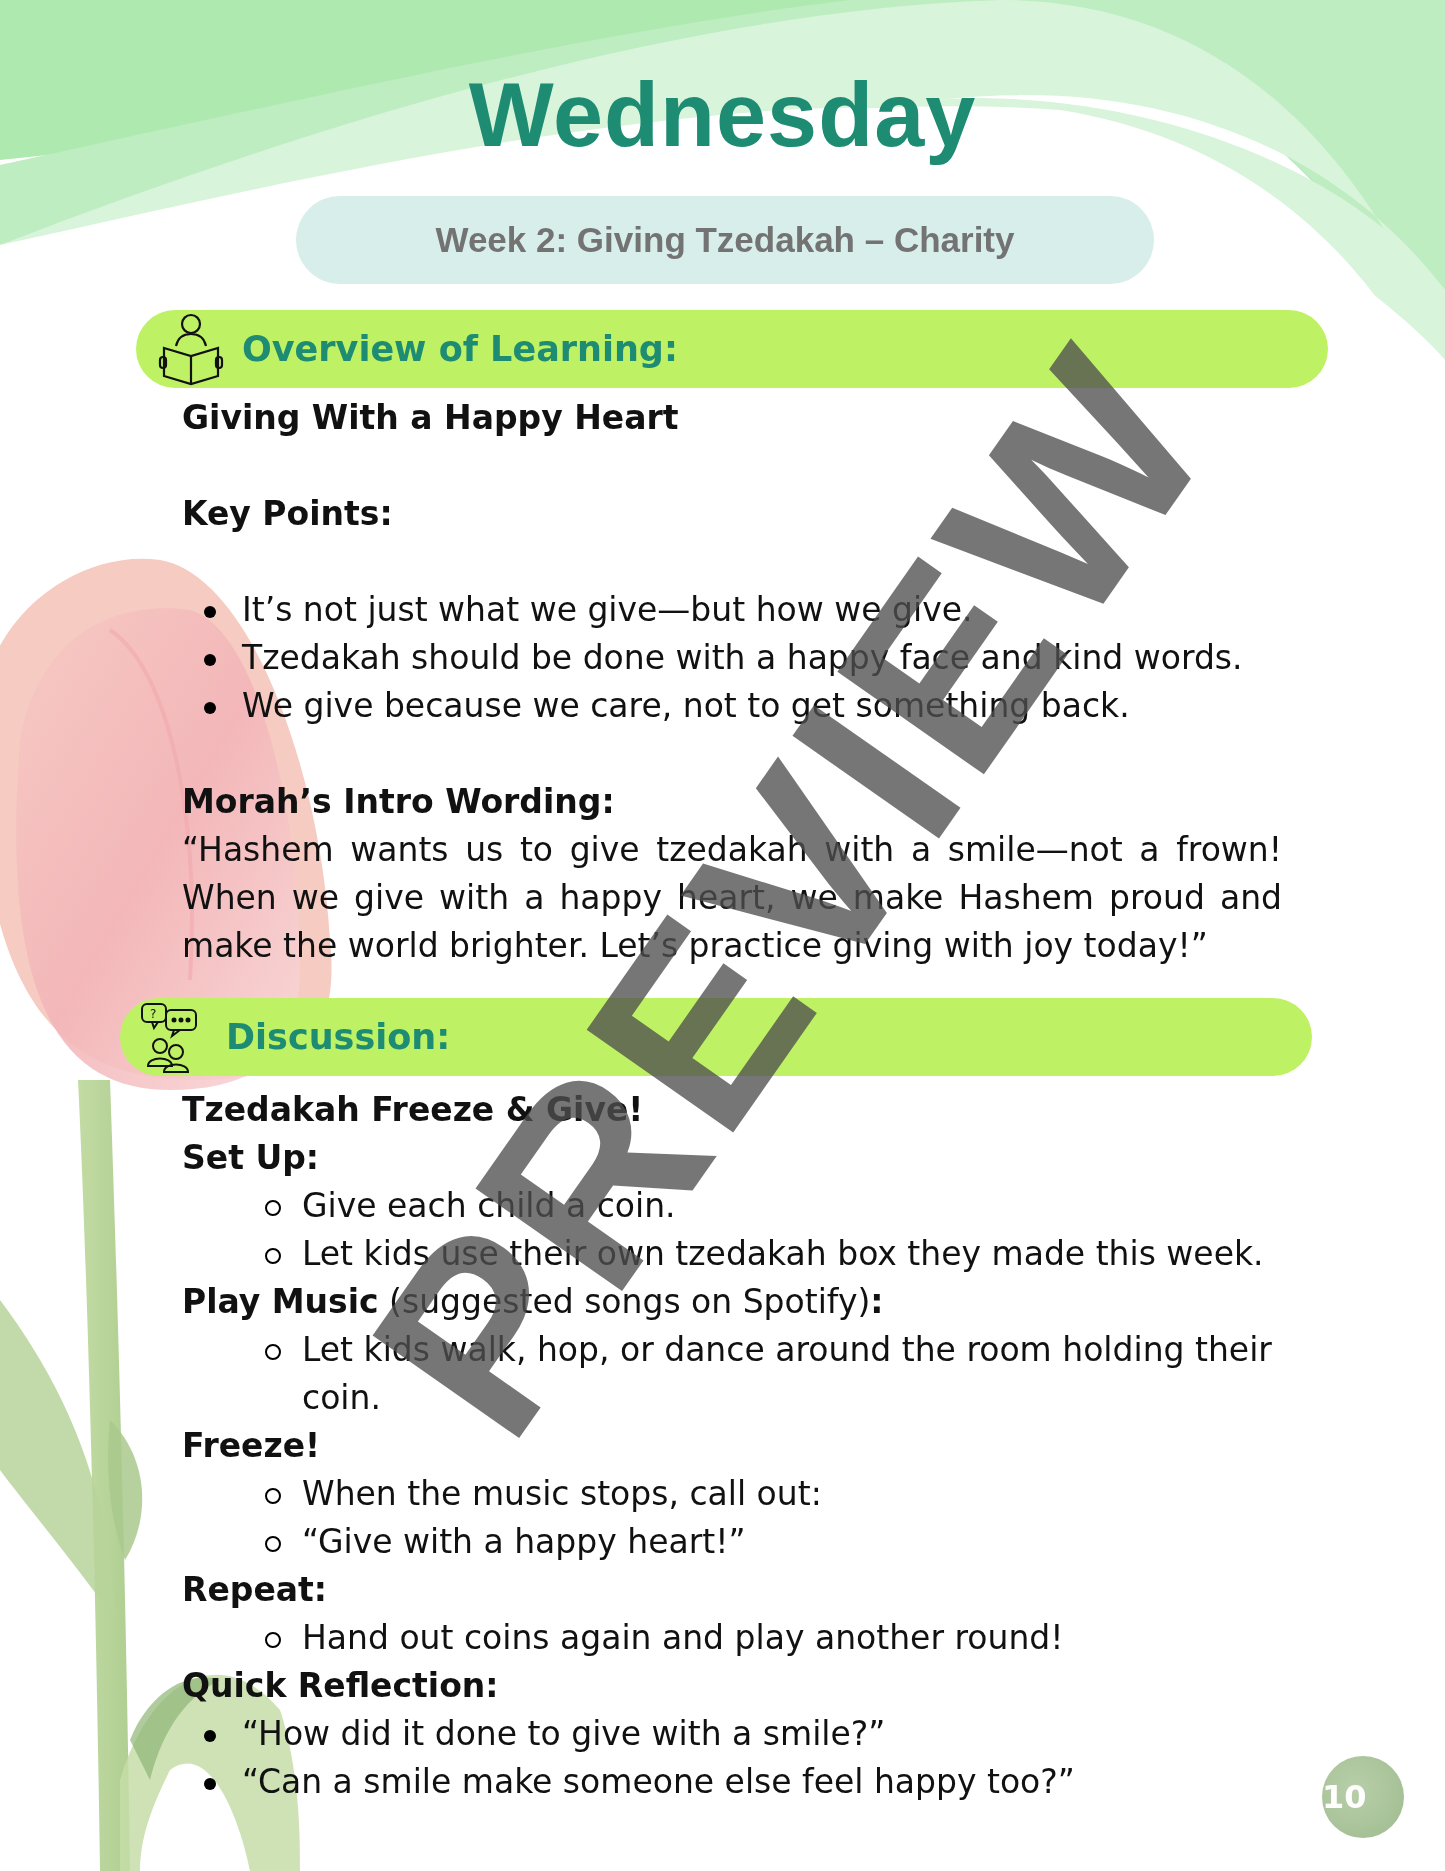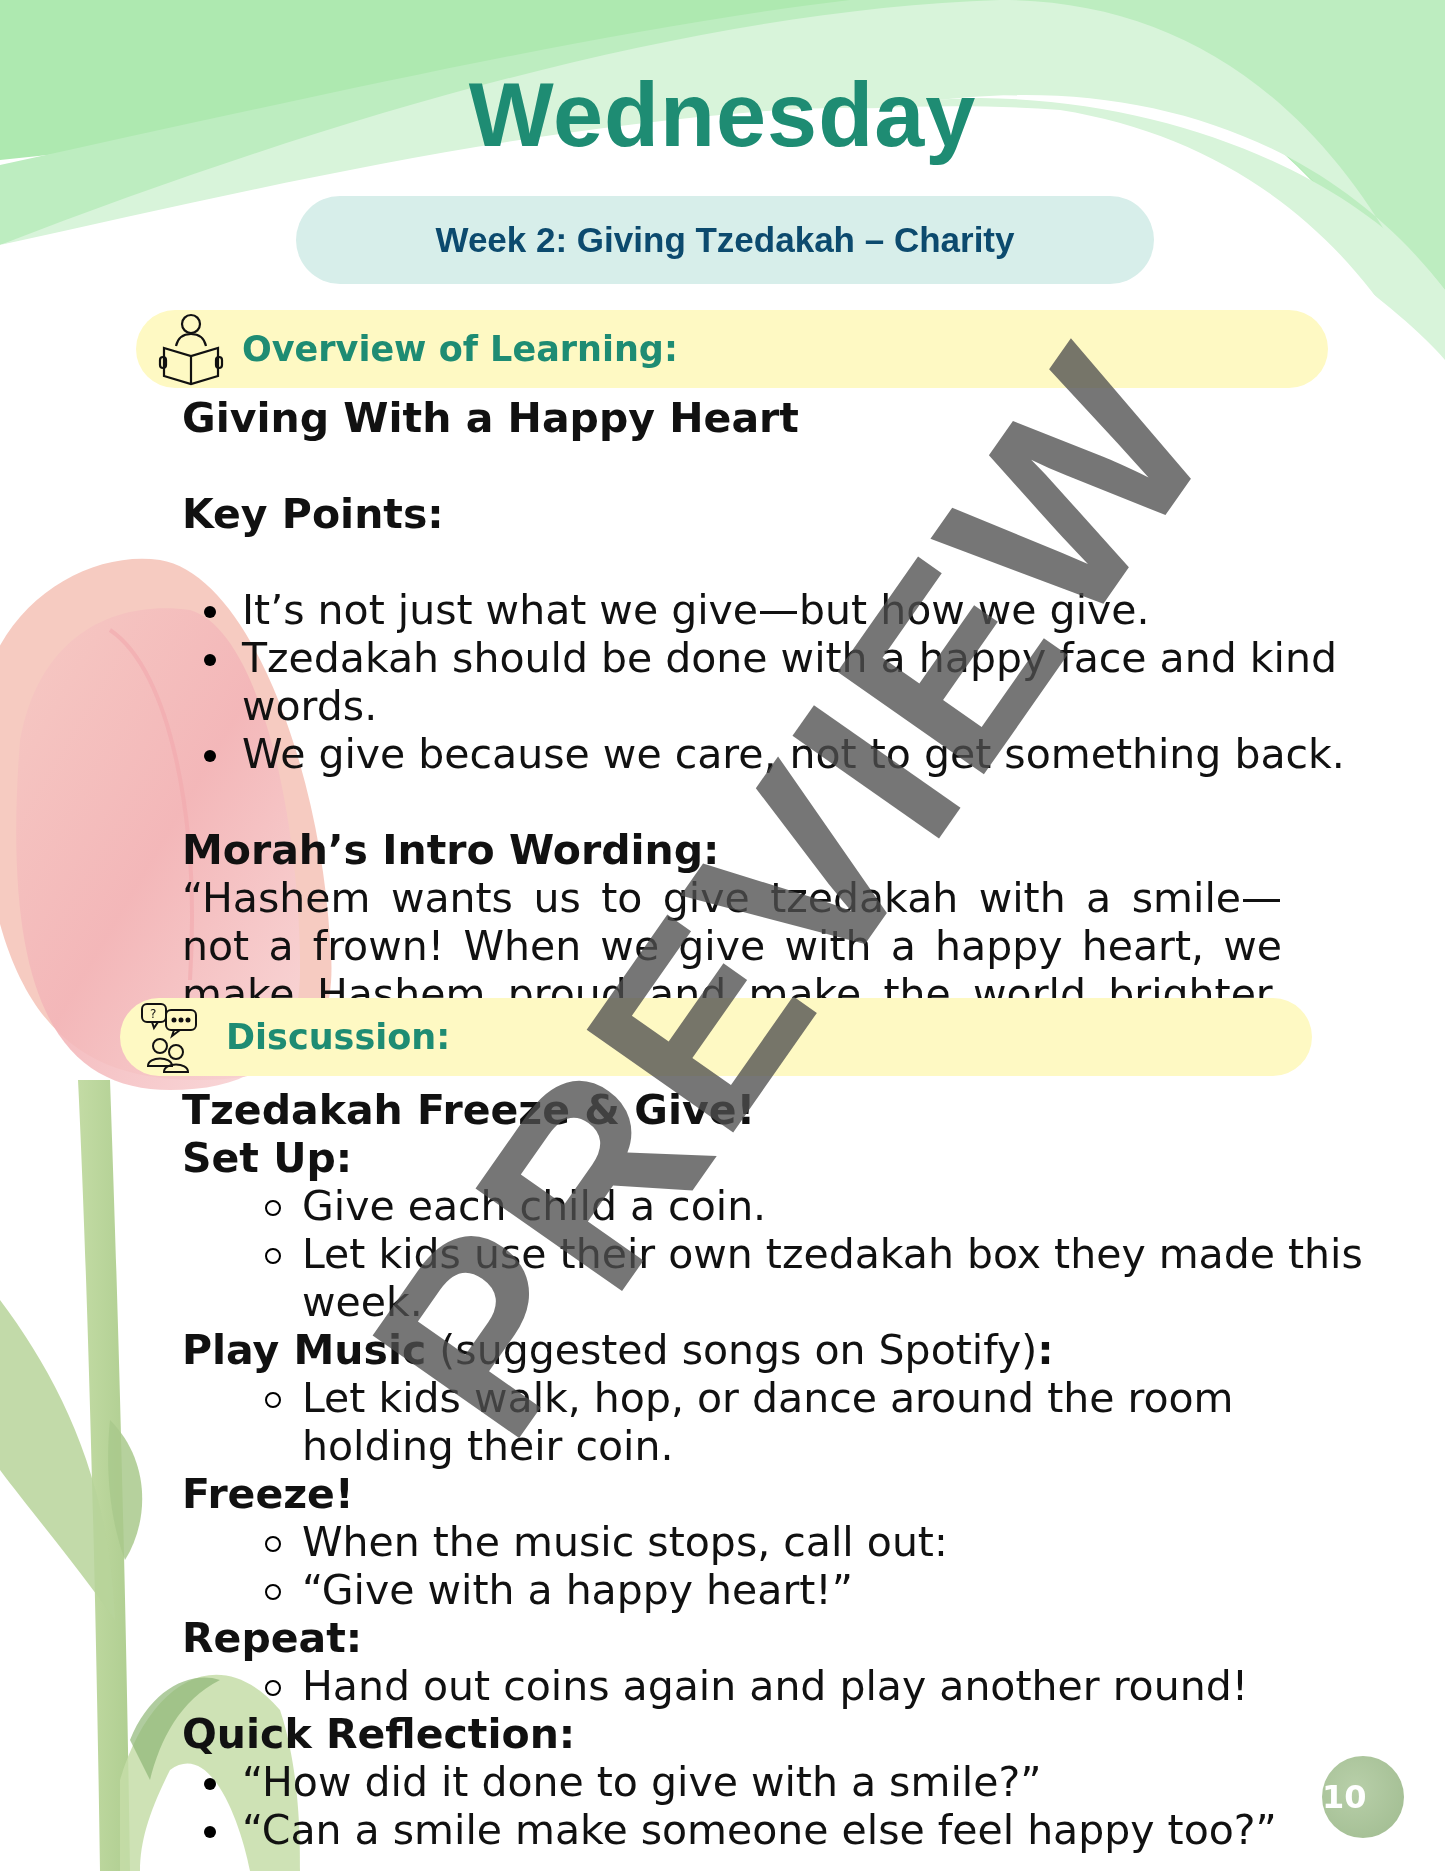--- a/index.html
+++ b/index.html
@@ -11,30 +11,30 @@
 
     .page-title {
       position: absolute; top: 64px; left: 0; width: 1445px; text-align: center;
       font-family: "Liberation Sans", sans-serif; font-weight: 700; font-size: 90px;
       color: #1e8c73; letter-spacing: 1px; z-index: 2;
     }
     .subtitle-pill {
       position: absolute; left: 296px; top: 196px; width: 858px; height: 88px;
       background: #d7eeea; border-radius: 44px; display: flex; align-items: center; justify-content: center; z-index: 2;
     }
-    .subtitle-pill span { font-family: "Liberation Sans", sans-serif; font-weight: 700; font-size: 35px; color: #0c4a6e; }
+    .subtitle-pill span { font-family: "Liberation Sans", sans-serif; font-weight: 700; font-size: 35px; color: #737373; }
 
     .section-bar {
-      position: absolute; background: #fef9c3; border-radius: 40px; height: 78px; z-index: 2;
+      position: absolute; background: #bef264; border-radius: 40px; height: 78px; z-index: 2;
       display: flex; align-items: center;
     }
     .section-bar .icon { width: 74px; height: 74px; margin-left: 18px; flex: 0 0 auto; }
     .section-bar .label { font-weight: 700; font-size: 35px; color: #1e8c73; margin-left: 14px; }
 
-    .content { position: absolute; z-index: 2; left: 182px; font-size: 41px; line-height: 48px; }
+    .content { position: absolute; z-index: 2; left: 182px; font-size: 33px; line-height: 48px; }
     .bold { font-weight: 700; }
     .bullets { list-style: none; }
     .bullets li { position: relative; padding-left: 60px; }
     .bullets li::before { content: ""; position: absolute; left: 22px; top: 20px; width: 12px; height: 12px; background: #000; border-radius: 50%; }
     .sub-bullets { list-style: none; }
     .sub-bullets li { position: relative; padding-left: 120px; }
     .sub-bullets li::before { content: ""; position: absolute; left: 83px; top: 18px; width: 12px; height: 12px; border: 2px solid #000; border-radius: 50%; }
     .justify { text-align: justify; text-align-last: left; width: 1100px; }
 
     .watermark {

